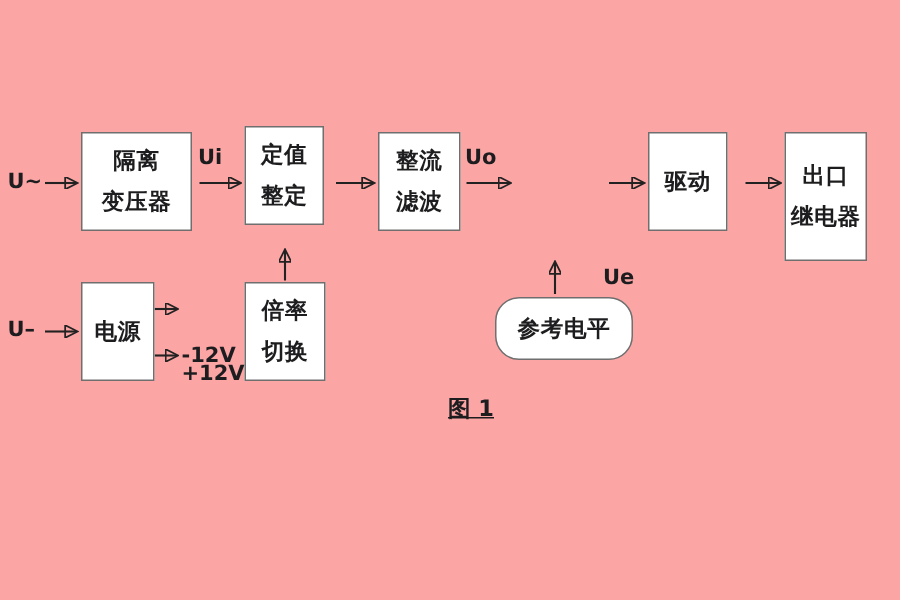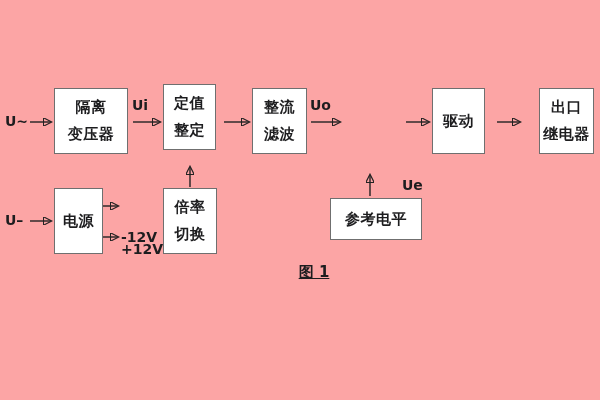--- a/index.html
+++ b/index.html
@@ -58,33 +58,33 @@
     <span>定值</span>
     <span>整定</span>
   </div>
   <div class="box" style="left:252px;top:88px;width:55px;height:66px;">
     <span>整流</span>
     <span>滤波</span>
   </div>
   <div class="box" style="left:432px;top:88px;width:53px;height:66px;">
     <span>驱动</span>
   </div>
-  <div class="box" style="left:539px;top:88px;width:55px;height:66px;">
+  <div class="box" style="left:523px;top:88px;width:55px;height:86px;">
     <span>出口</span>
     <span>继电器</span>
   </div>
 
   <div class="box" style="left:54px;top:188px;width:49px;height:66px;">
     <span>电源</span>
   </div>
   <div class="box" style="left:163px;top:188px;width:54px;height:66px;">
     <span>倍率</span>
     <span>切换</span>
   </div>
-  <div class="box" style="left:330px;top:198px;width:92px;height:42px;">
+  <div class="box" style="left:330px;top:198px;width:92px;height:42px;border-radius:16px;">
     <span>参考电平</span>
   </div>
 
   <div class="lbl" style="left:5px;top:114px;">U~</div>
   <div class="lbl" style="left:5px;top:213px;">U–</div>
   <div class="lbl" style="left:132px;top:98px;">Ui</div>
   <div class="lbl" style="left:310px;top:98px;">Uo</div>
   <div class="lbl" style="left:378px;top:178px;margin-left:24px;">Ue</div>
   <div class="lbl" style="left:121px;top:199px;margin-top:43px;">+12V</div>
   <div class="lbl" style="left:121px;top:230px;text-align:center;">-12V</div>

